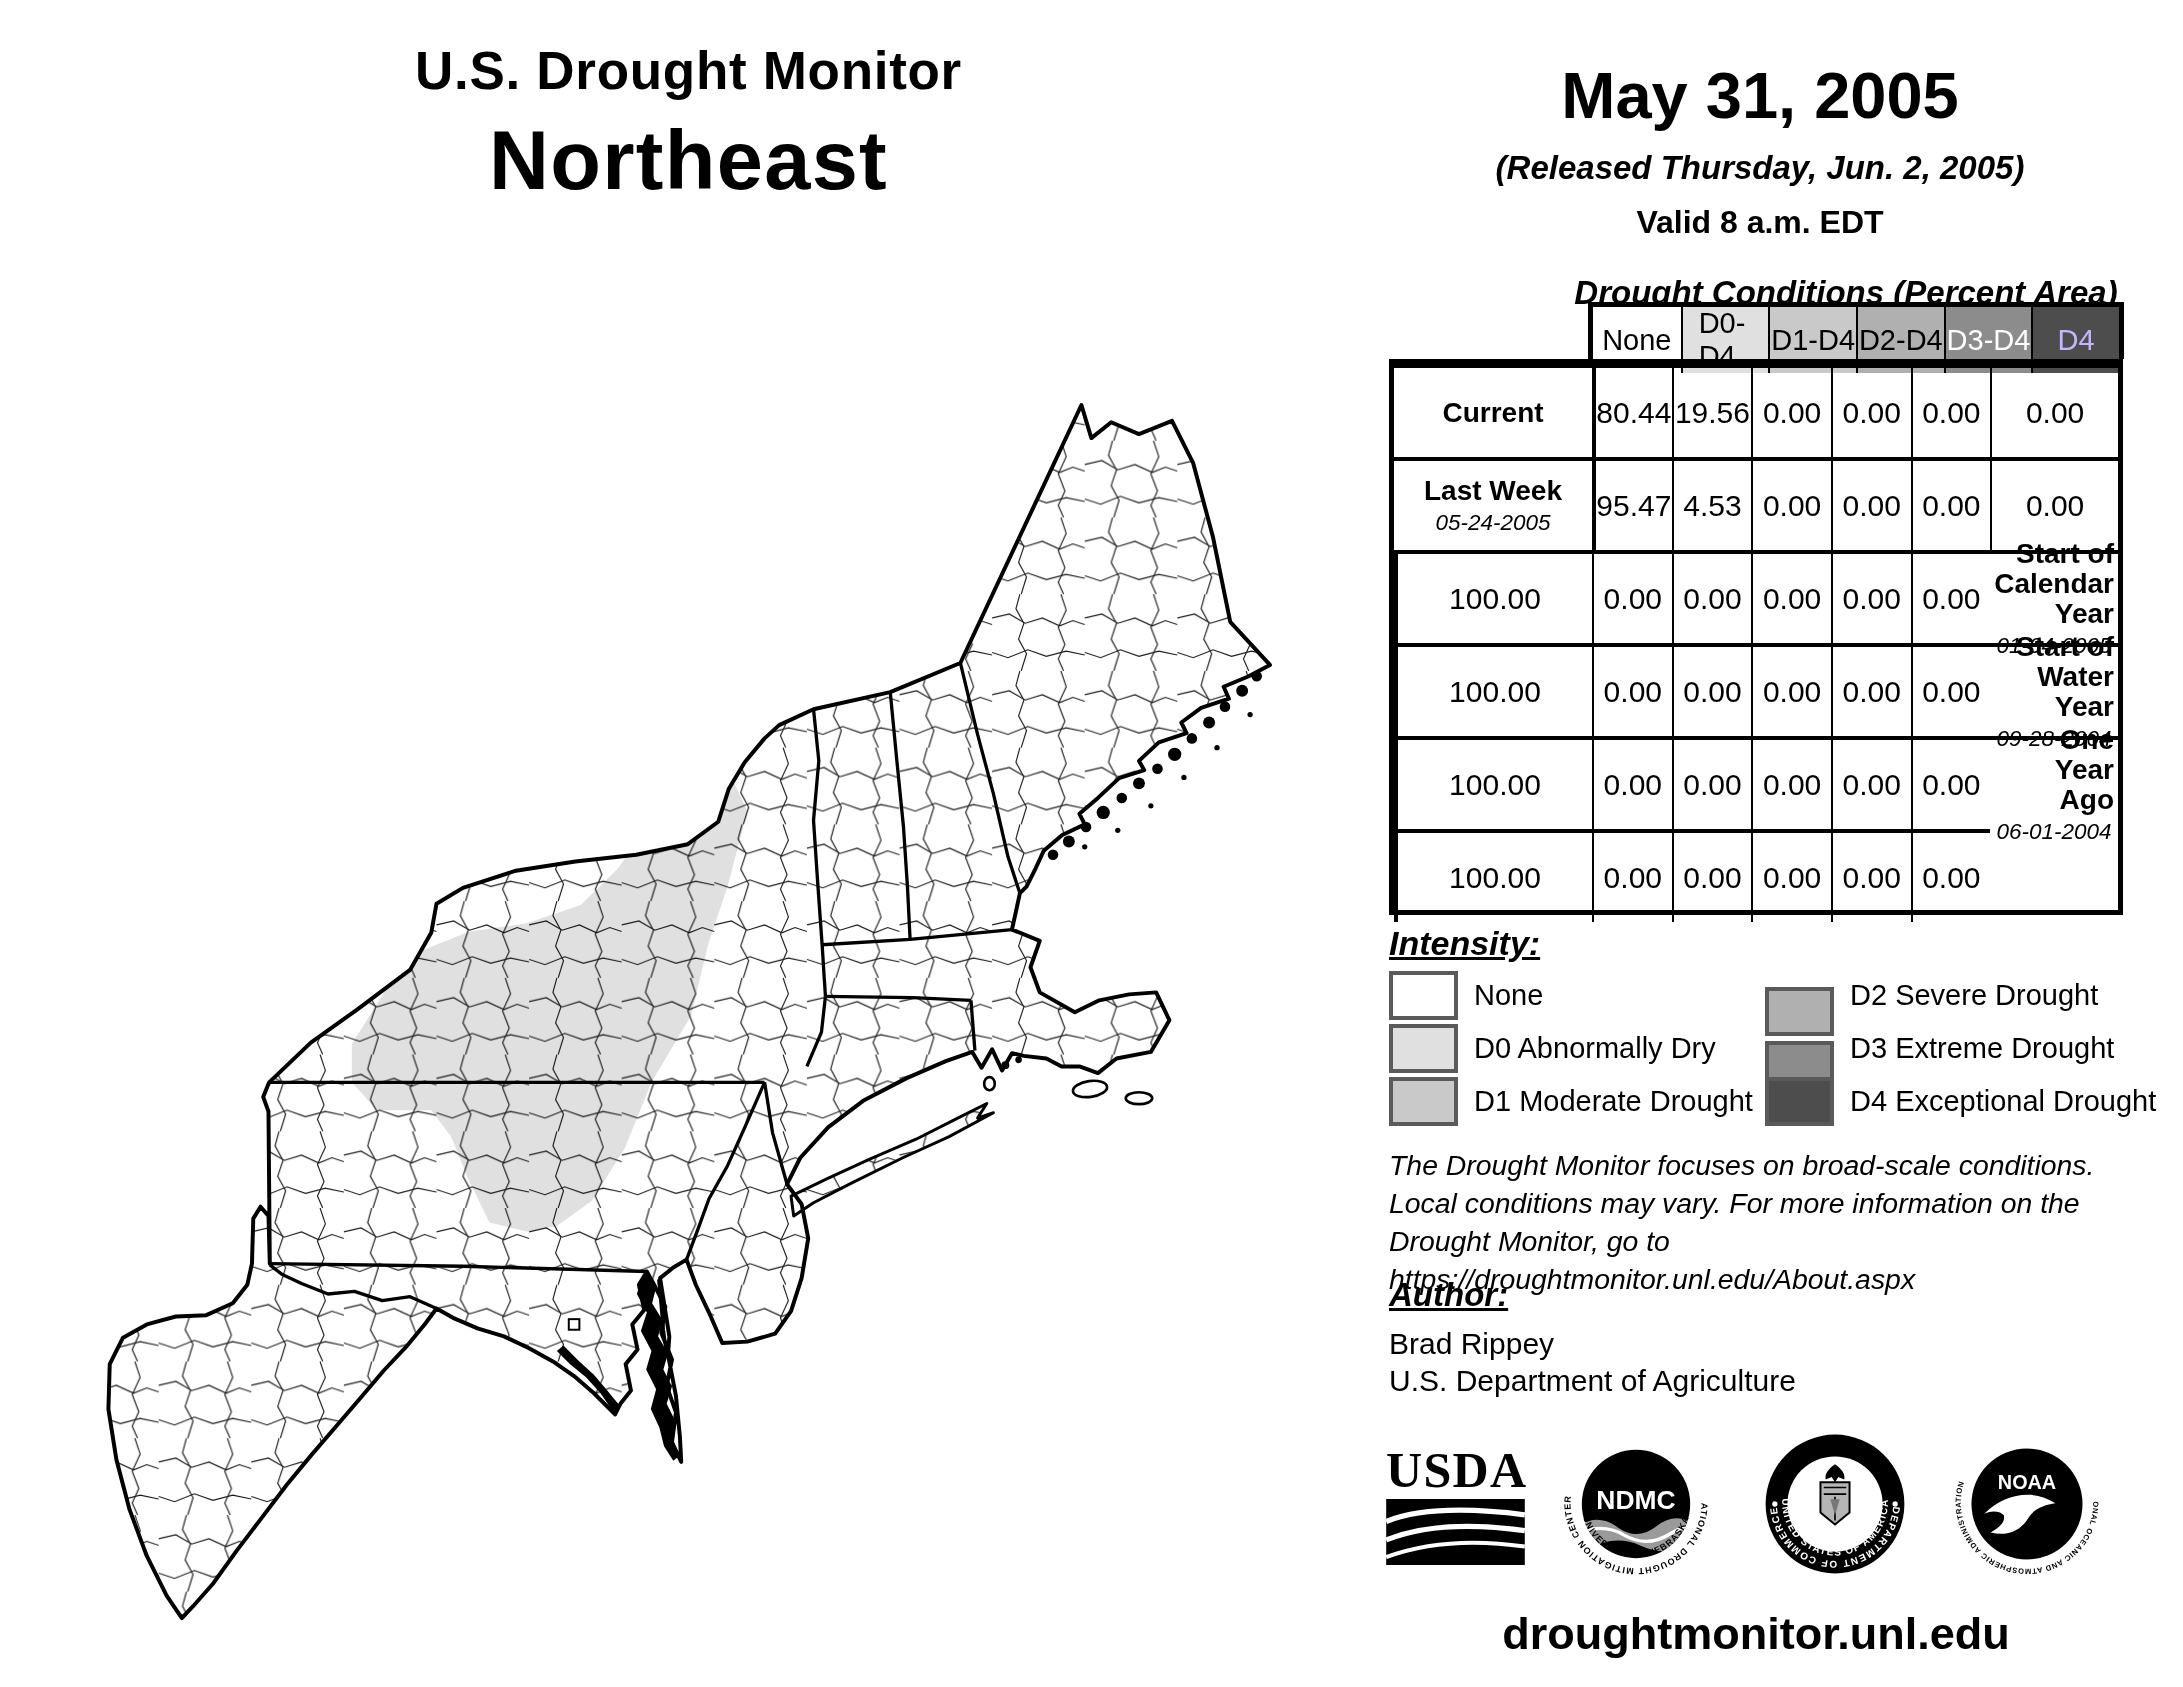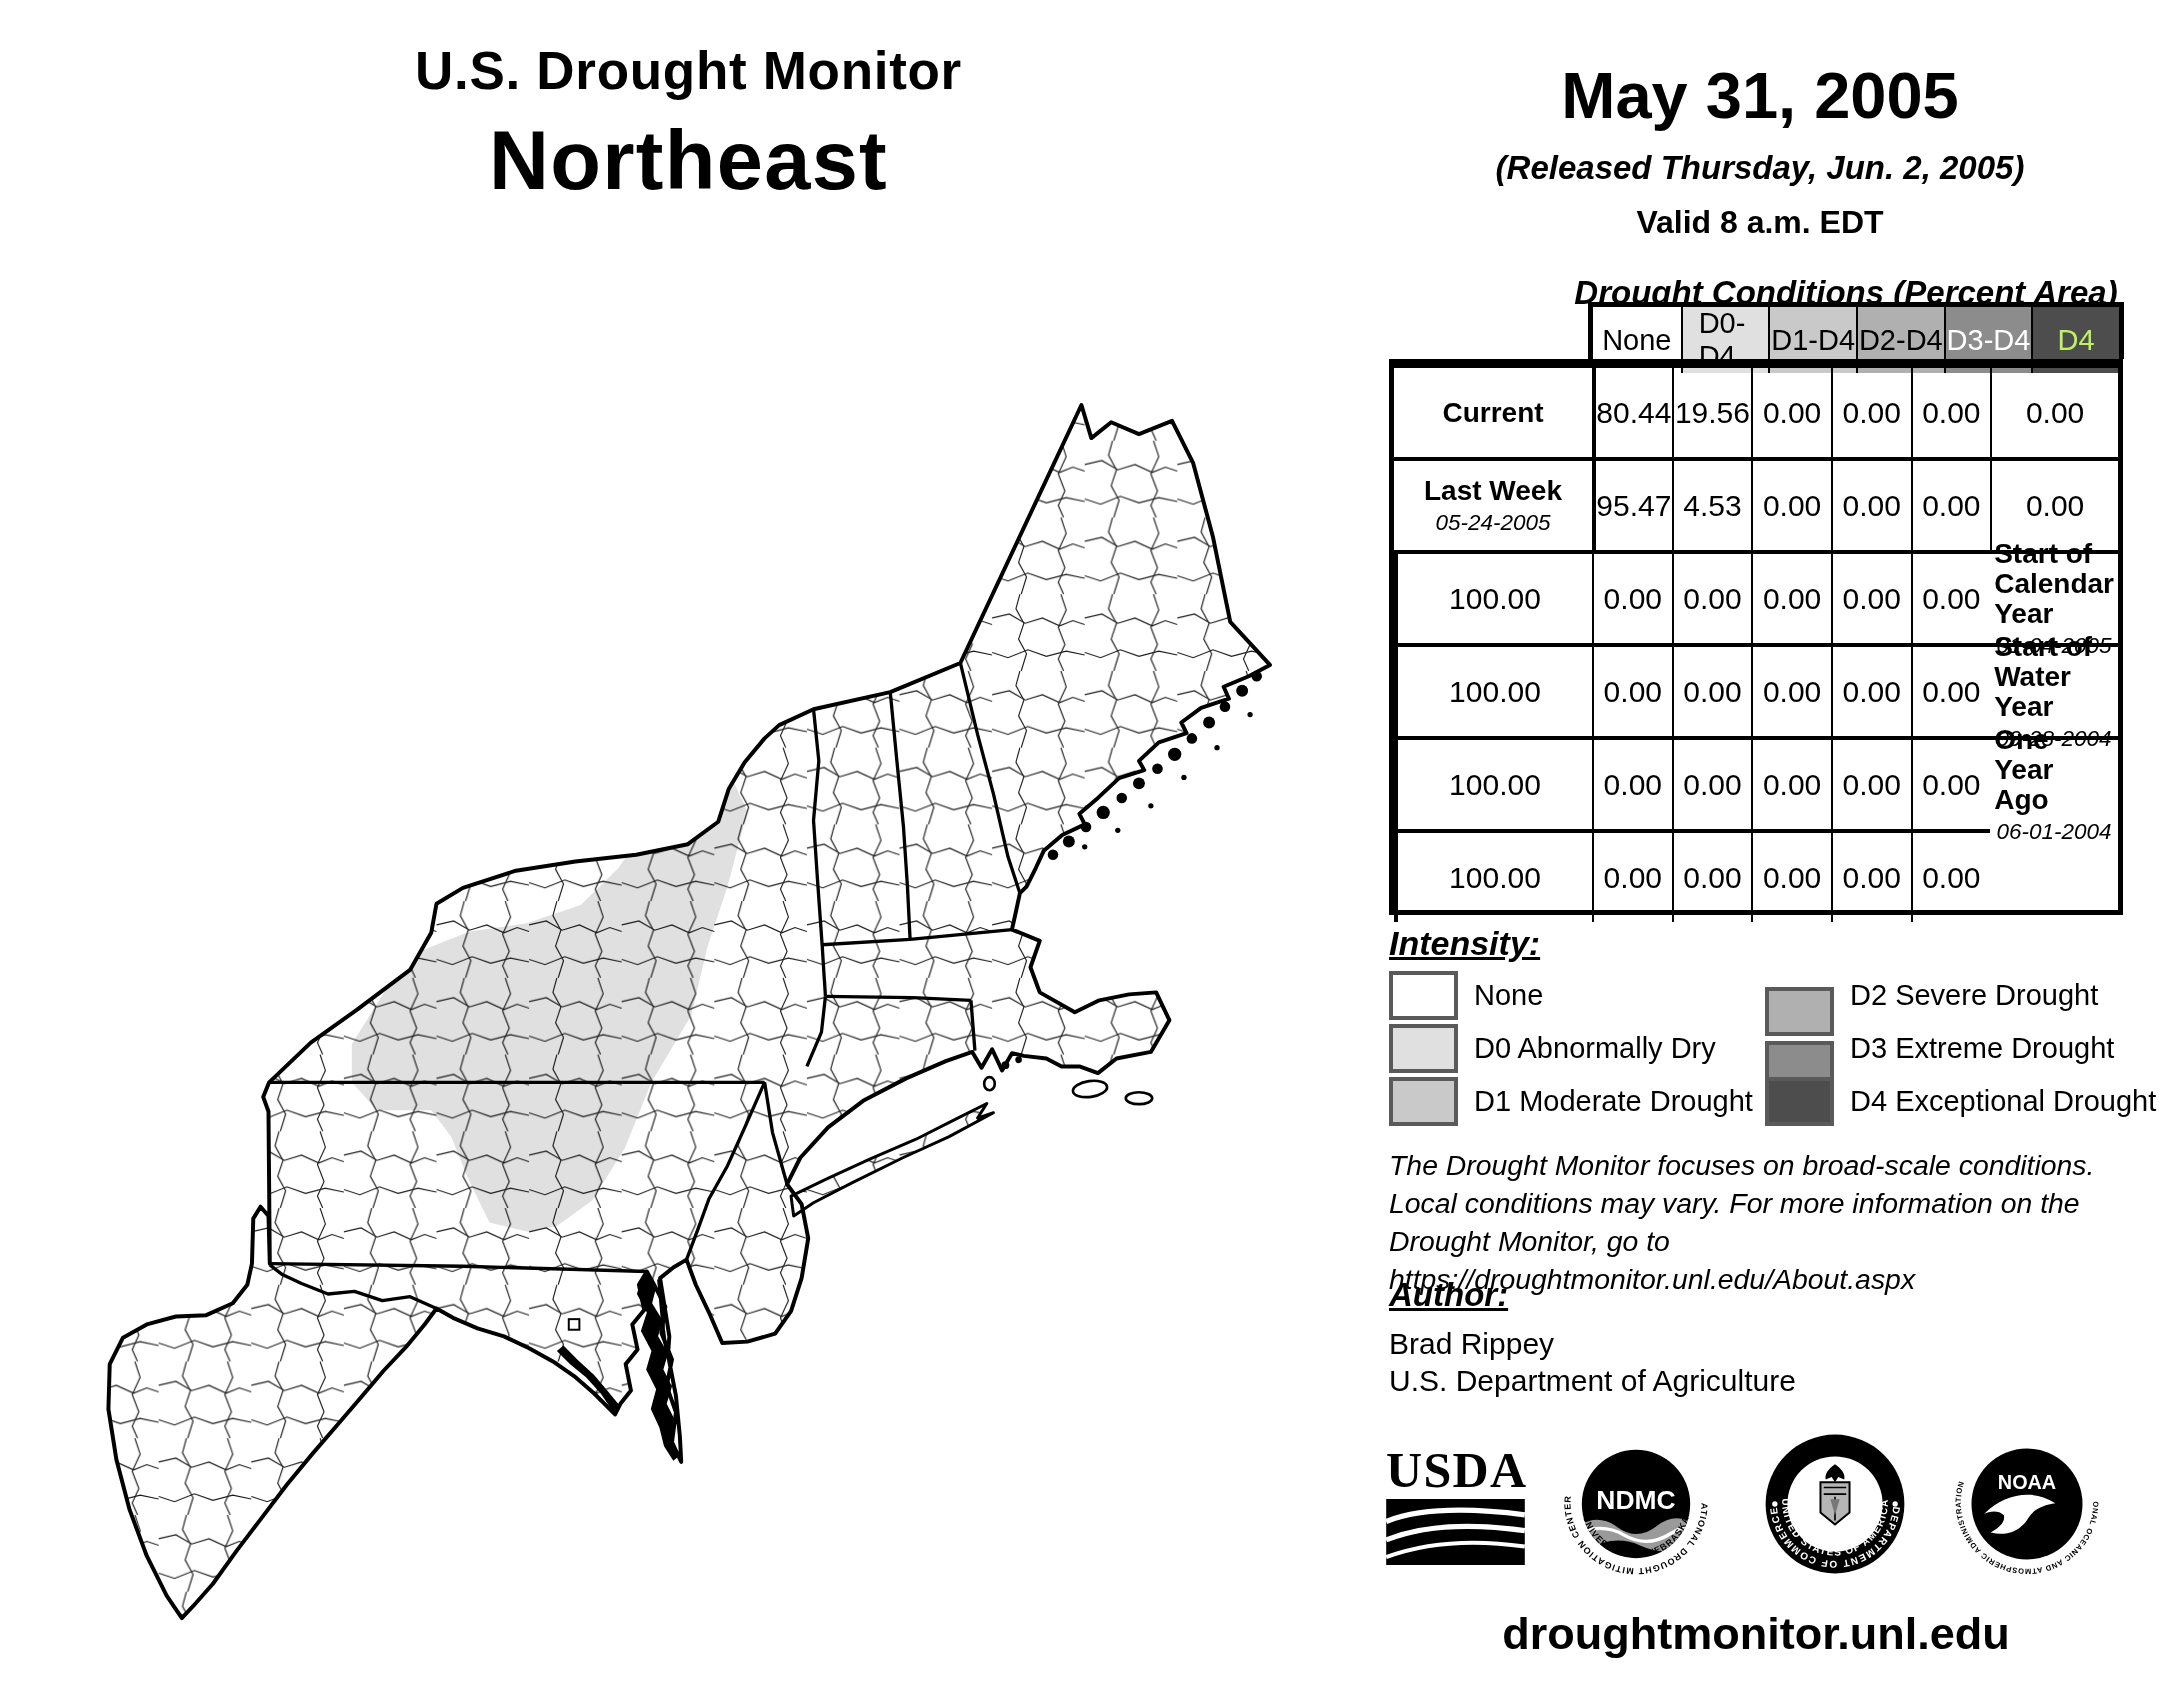--- a/index.html
+++ b/index.html
@@ -18,24 +18,24 @@
   
   .cond-title{left:1535px;top:274px;width:622px;text-align:center;font-size:33px;font-style:italic;font-weight:600;}
   .tblhead{left:1588px;top:302px;width:536px;height:57px;display:grid;grid-template-columns:repeat(6,1fr);border:5.3px solid #000;box-sizing:border-box;}
   .tblhead .hc{display:flex;align-items:center;justify-content:center;font-size:29px;border-left:2.6px solid #000;}
   .tblhead .hc:first-child{border-left:none;}
   .hc.c0{background:#FFFFFF;color:#000;}
   .hc.c1{background:#E0E0E0;color:#000;padding-left:16px;}
   .hc.c2{background:#C9C9C9;color:#000;}
   .hc.c3{background:#B0B0B0;color:#000000;}
   .hc.c4{background:#8C8C8C;color:#FFF;}
-  .hc.c5{background:#4D4D4D;color:#bef264;}
+  .hc.c5{background:#4D4D4D;color:#c4b5fd;}
   .tblbody{left:1389px;top:359px;width:734px;height:556px;display:grid;
     grid-template-columns:198px repeat(6,1fr);grid-auto-rows:93px;border:5.3px solid #000;box-sizing:border-box;}
-  .rl{display:flex;flex-direction:column;align-items:center;justify-content:center;border-top:4.6px solid #000;padding:0 4px;box-sizing:border-box;text-align:left;}
+  .rl{display:flex;flex-direction:column;align-items:center;justify-content:center;border-top:4.6px solid #000;padding:0 4px;box-sizing:border-box;text-align:right;}
   .rl .main{font-size:28px;font-weight:bold;line-height:30px;}
   .rl .sub{font-size:22.5px;font-style:italic;margin-top:4px;}
   .vc{display:flex;align-items:center;justify-content:center;font-size:30px;border-top:4.6px solid #000;border-left:2.6px solid #000;box-sizing:border-box;}
   .vc.first{border-left:4.6px solid #000;}
 
   
   .int-title{left:1389px;top:924px;font-size:34px;font-weight:bold;font-style:italic;text-decoration:underline;}
   .sw{width:69px;height:49px;box-sizing:border-box;border:4.6px solid #5a5a5a;}
   .sw.none{background:#FFFFFF;}
   .sw.d0{background:#E0E0E0;}

